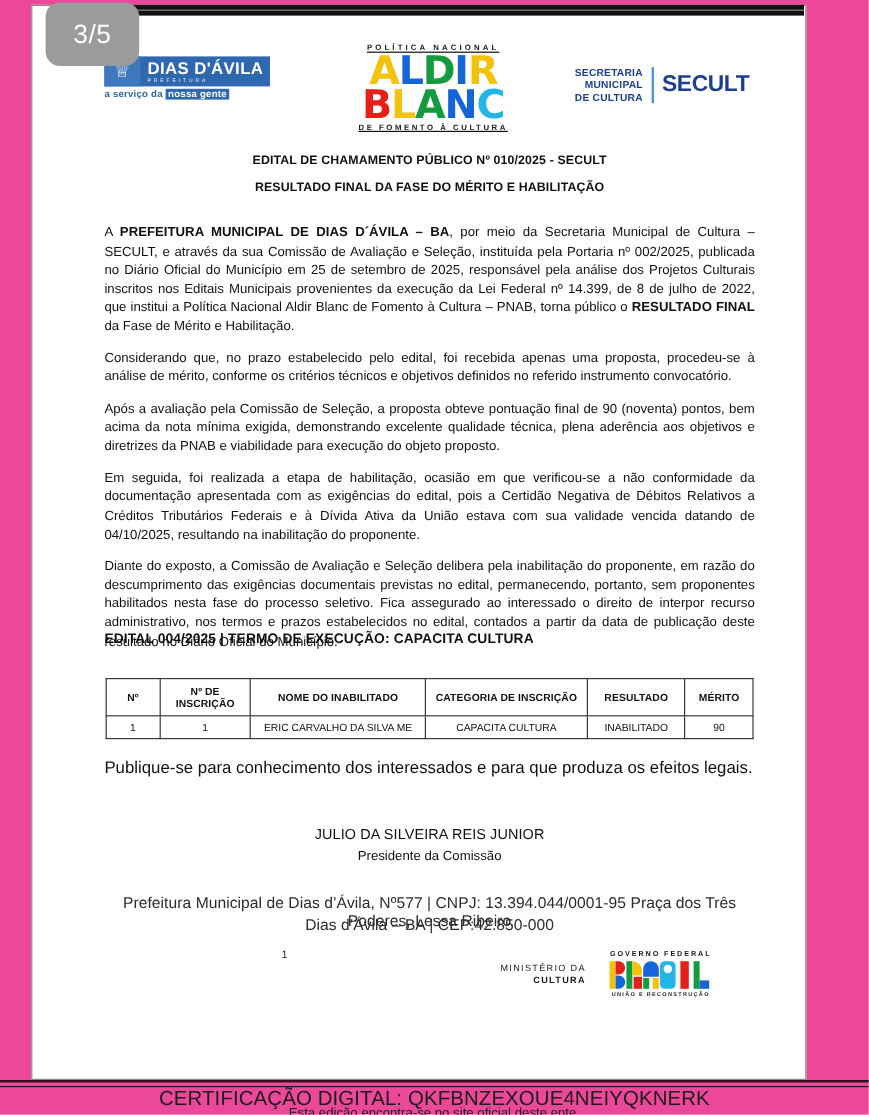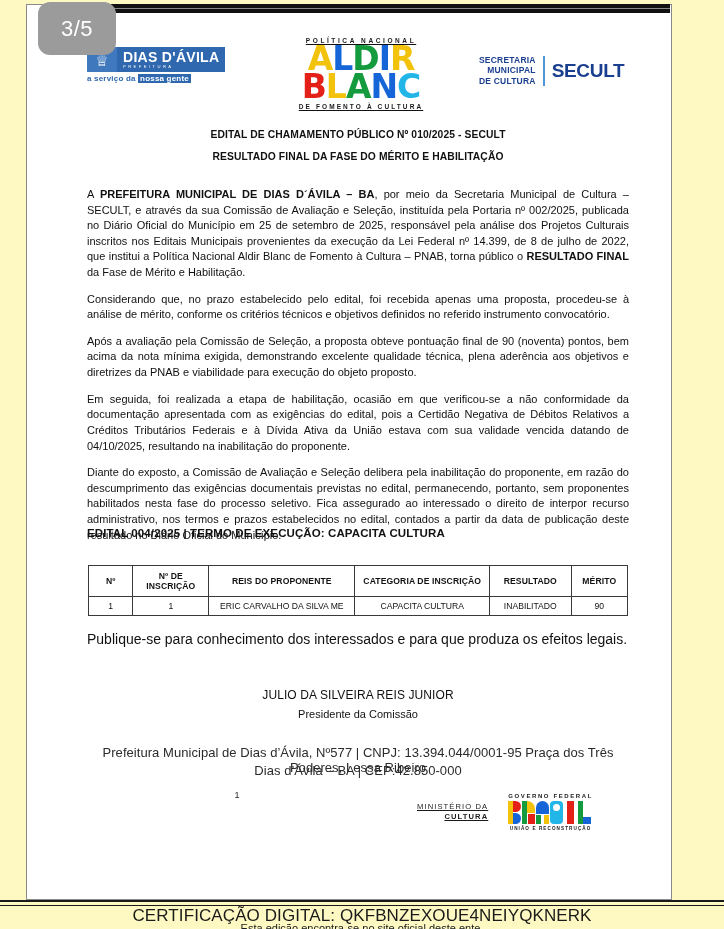--- a/index.html
+++ b/index.html
@@ -13,21 +13,21 @@
     position: relative;
     overflow: hidden;
     font-family: "Liberation Sans", sans-serif;
     color: #111;
   }
 
   
   #viewer {
     position: absolute;
     inset: 0;
-    background: #fef9c3;
+    background: #ec4899;
   }
   #page-badge {
     position: absolute;
     left: 38px;
     top: 2px;
     width: 78px;
     height: 53px;
     background: #9b9b9b;
     border-radius: 12px;
     color: #ffffff;
@@ -334,21 +334,20 @@
     display: flex;
     align-items: center;
   }
   .minc {
     text-align: right;
     font-size: 7.6px;
     letter-spacing: 1.1px;
     color: #1a1a1a;
     line-height: 1.35;
     margin-right: 20px;
-    text-decoration: underline;
   }
   .minc .b { font-weight: bold; }
   .brasil-block { text-align: center; }
   .gov-kicker {
     font-size: 6px;
     font-weight: bold;
     letter-spacing: 1.6px;
     color: #1a1a1a;
     margin-bottom: 2px;
   }
@@ -465,21 +464,21 @@
         <p>Diante do exposto, a Comissão de Avaliação e Seleção delibera pela inabilitação do proponente, em razão do descumprimento das exigências documentais previstas no edital, permanecendo, portanto, sem proponentes habilitados nesta fase do processo seletivo. Fica assegurado ao interessado o direito de interpor recurso administrativo, nos termos e prazos estabelecidos no edital, contados a partir da data de publicação deste resultado no Diário Oficial do Município.</p>
       </div>
 
       <div id="edital-heading">EDITAL 004/2025 | TERMO DE EXECUÇÃO: CAPACITA CULTURA</div>
 
       <table id="result-table">
         <thead>
           <tr>
             <th class="col-n">Nº</th>
             <th class="col-insc">Nº DE INSCRIÇÃO</th>
-            <th class="col-nome">REIS DO PROPONENTE</th>
+            <th class="col-nome">NOME DO INABILITADO</th>
             <th class="col-cat">CATEGORIA DE INSCRIÇÃO</th>
             <th class="col-res">RESULTADO</th>
             <th class="col-mer">MÉRITO</th>
           </tr>
         </thead>
         <tbody>
           <tr>
             <td>1</td>
             <td>1</td>
             <td>ERIC CARVALHO DA SILVA ME</td>

